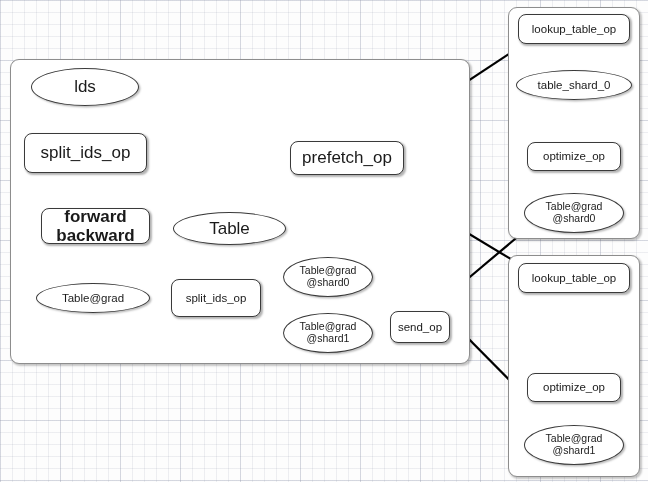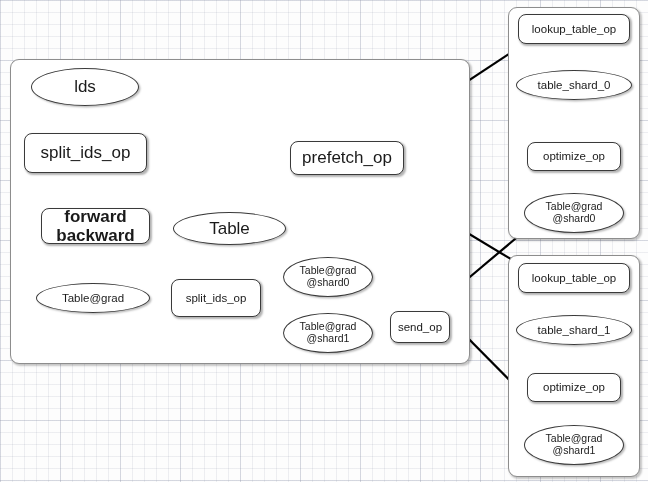--- a/index.html
+++ b/index.html
@@ -120,18 +120,17 @@
 @shard1</div>
   <div class="node rect fs12" style="left:390px; top:291px; width:60px; height:32px;margin-top:20px;">send_op</div>
 
   <div class="node rect fs12" style="left:518px; top:14px; width:112px; height:30px;">lookup_table_op</div>
   <div class="node ellipse fs12" style="left:516px; top:70px; width:116px; height:30px;">table_shard_0</div>
   <div class="node rect fs12" style="left:527px; top:142px; width:94px; height:29px;">optimize_op</div>
   <div class="node ellipse fs11" style="left:524px; top:193px; width:100px; height:40px;">Table@grad
 @shard0</div>
 
   <div class="node rect fs12" style="left:518px; top:263px; width:112px; height:30px;">lookup_table_op</div>
-  <div class="node ellipse fs12" style="left:516px; top:315px; width:116px; height:30px;">table_shard_1</div>
   <div class="node rect fs12" style="left:527px; top:373px; width:94px; height:29px;">optimize_op</div>
   <div class="node ellipse fs11" style="left:524px; top:425px; width:100px; height:40px;">Table@grad
 @shard1</div>
 
 </div>
 
 </body></html>

